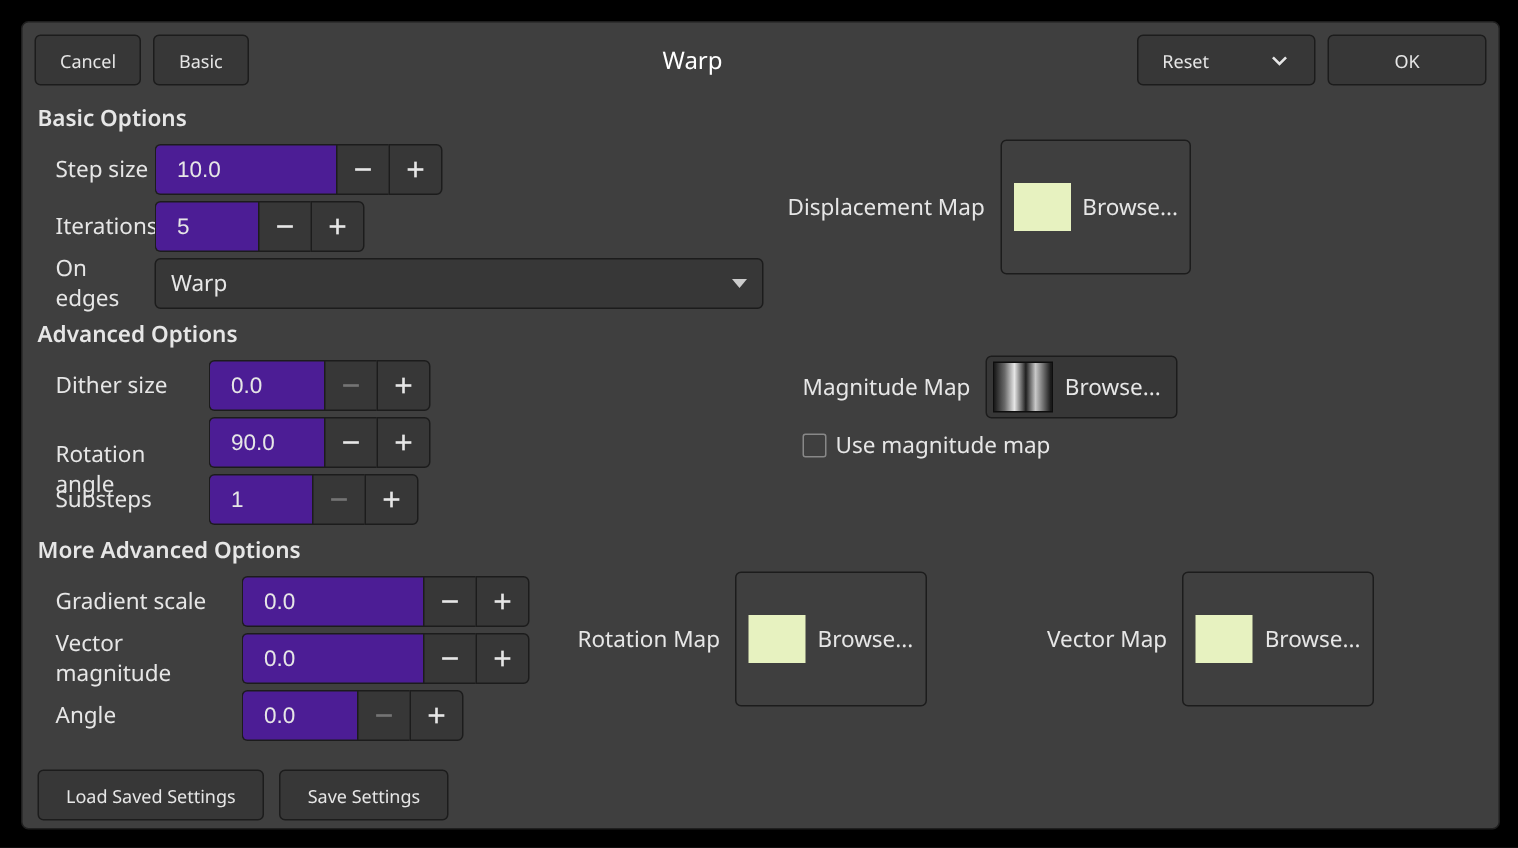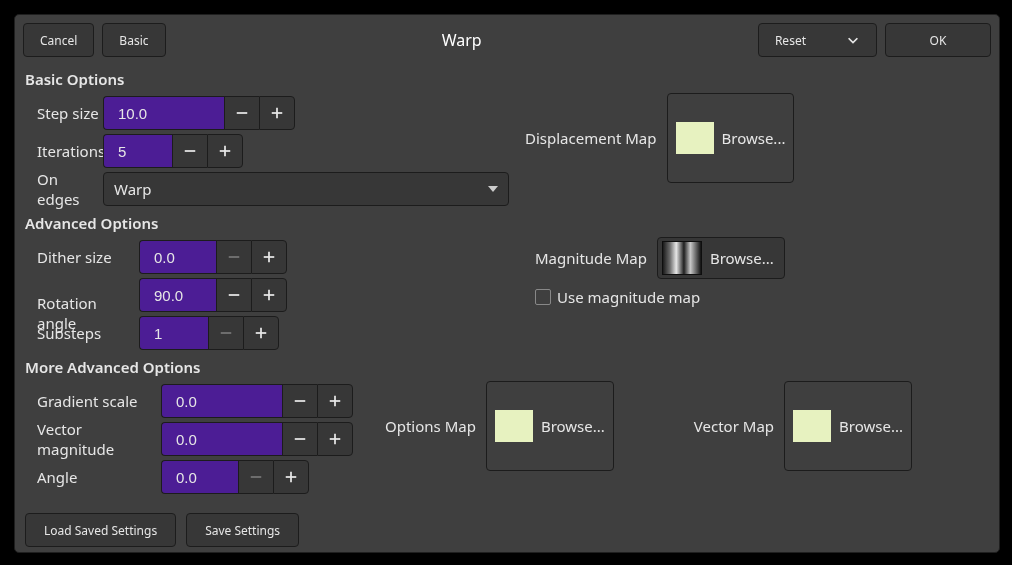--- a/index.html
+++ b/index.html
@@ -249,21 +249,21 @@
             <div class="step plus">
                 <svg viewBox="0 0 16 16">
                   <rect x="2" y="7" width="12" height="2" fill="#e6e6e6"></rect>
                   <rect x="7" y="2" width="2" height="12" fill="#e6e6e6"></rect>
                 </svg>
               </div>
           </div>
         </div>
       </div>
       <div class="right">
-        <span class="maplabel">Options Map</span>
+        <span class="maplabel">Rotation Map</span>
         <div class="bigframe">
           <div class="mapbox" style="border:none;padding:0;height:auto;background:transparent;">
             <div class="thumb green"></div>
             <span>Browse...</span>
           </div>
         </div>
         <div style="width:80px"></div>
         <span class="maplabel">Vector Map</span>
         <div class="bigframe">
           <div class="mapbox" style="border:none;padding:0;height:auto;background:transparent;">

